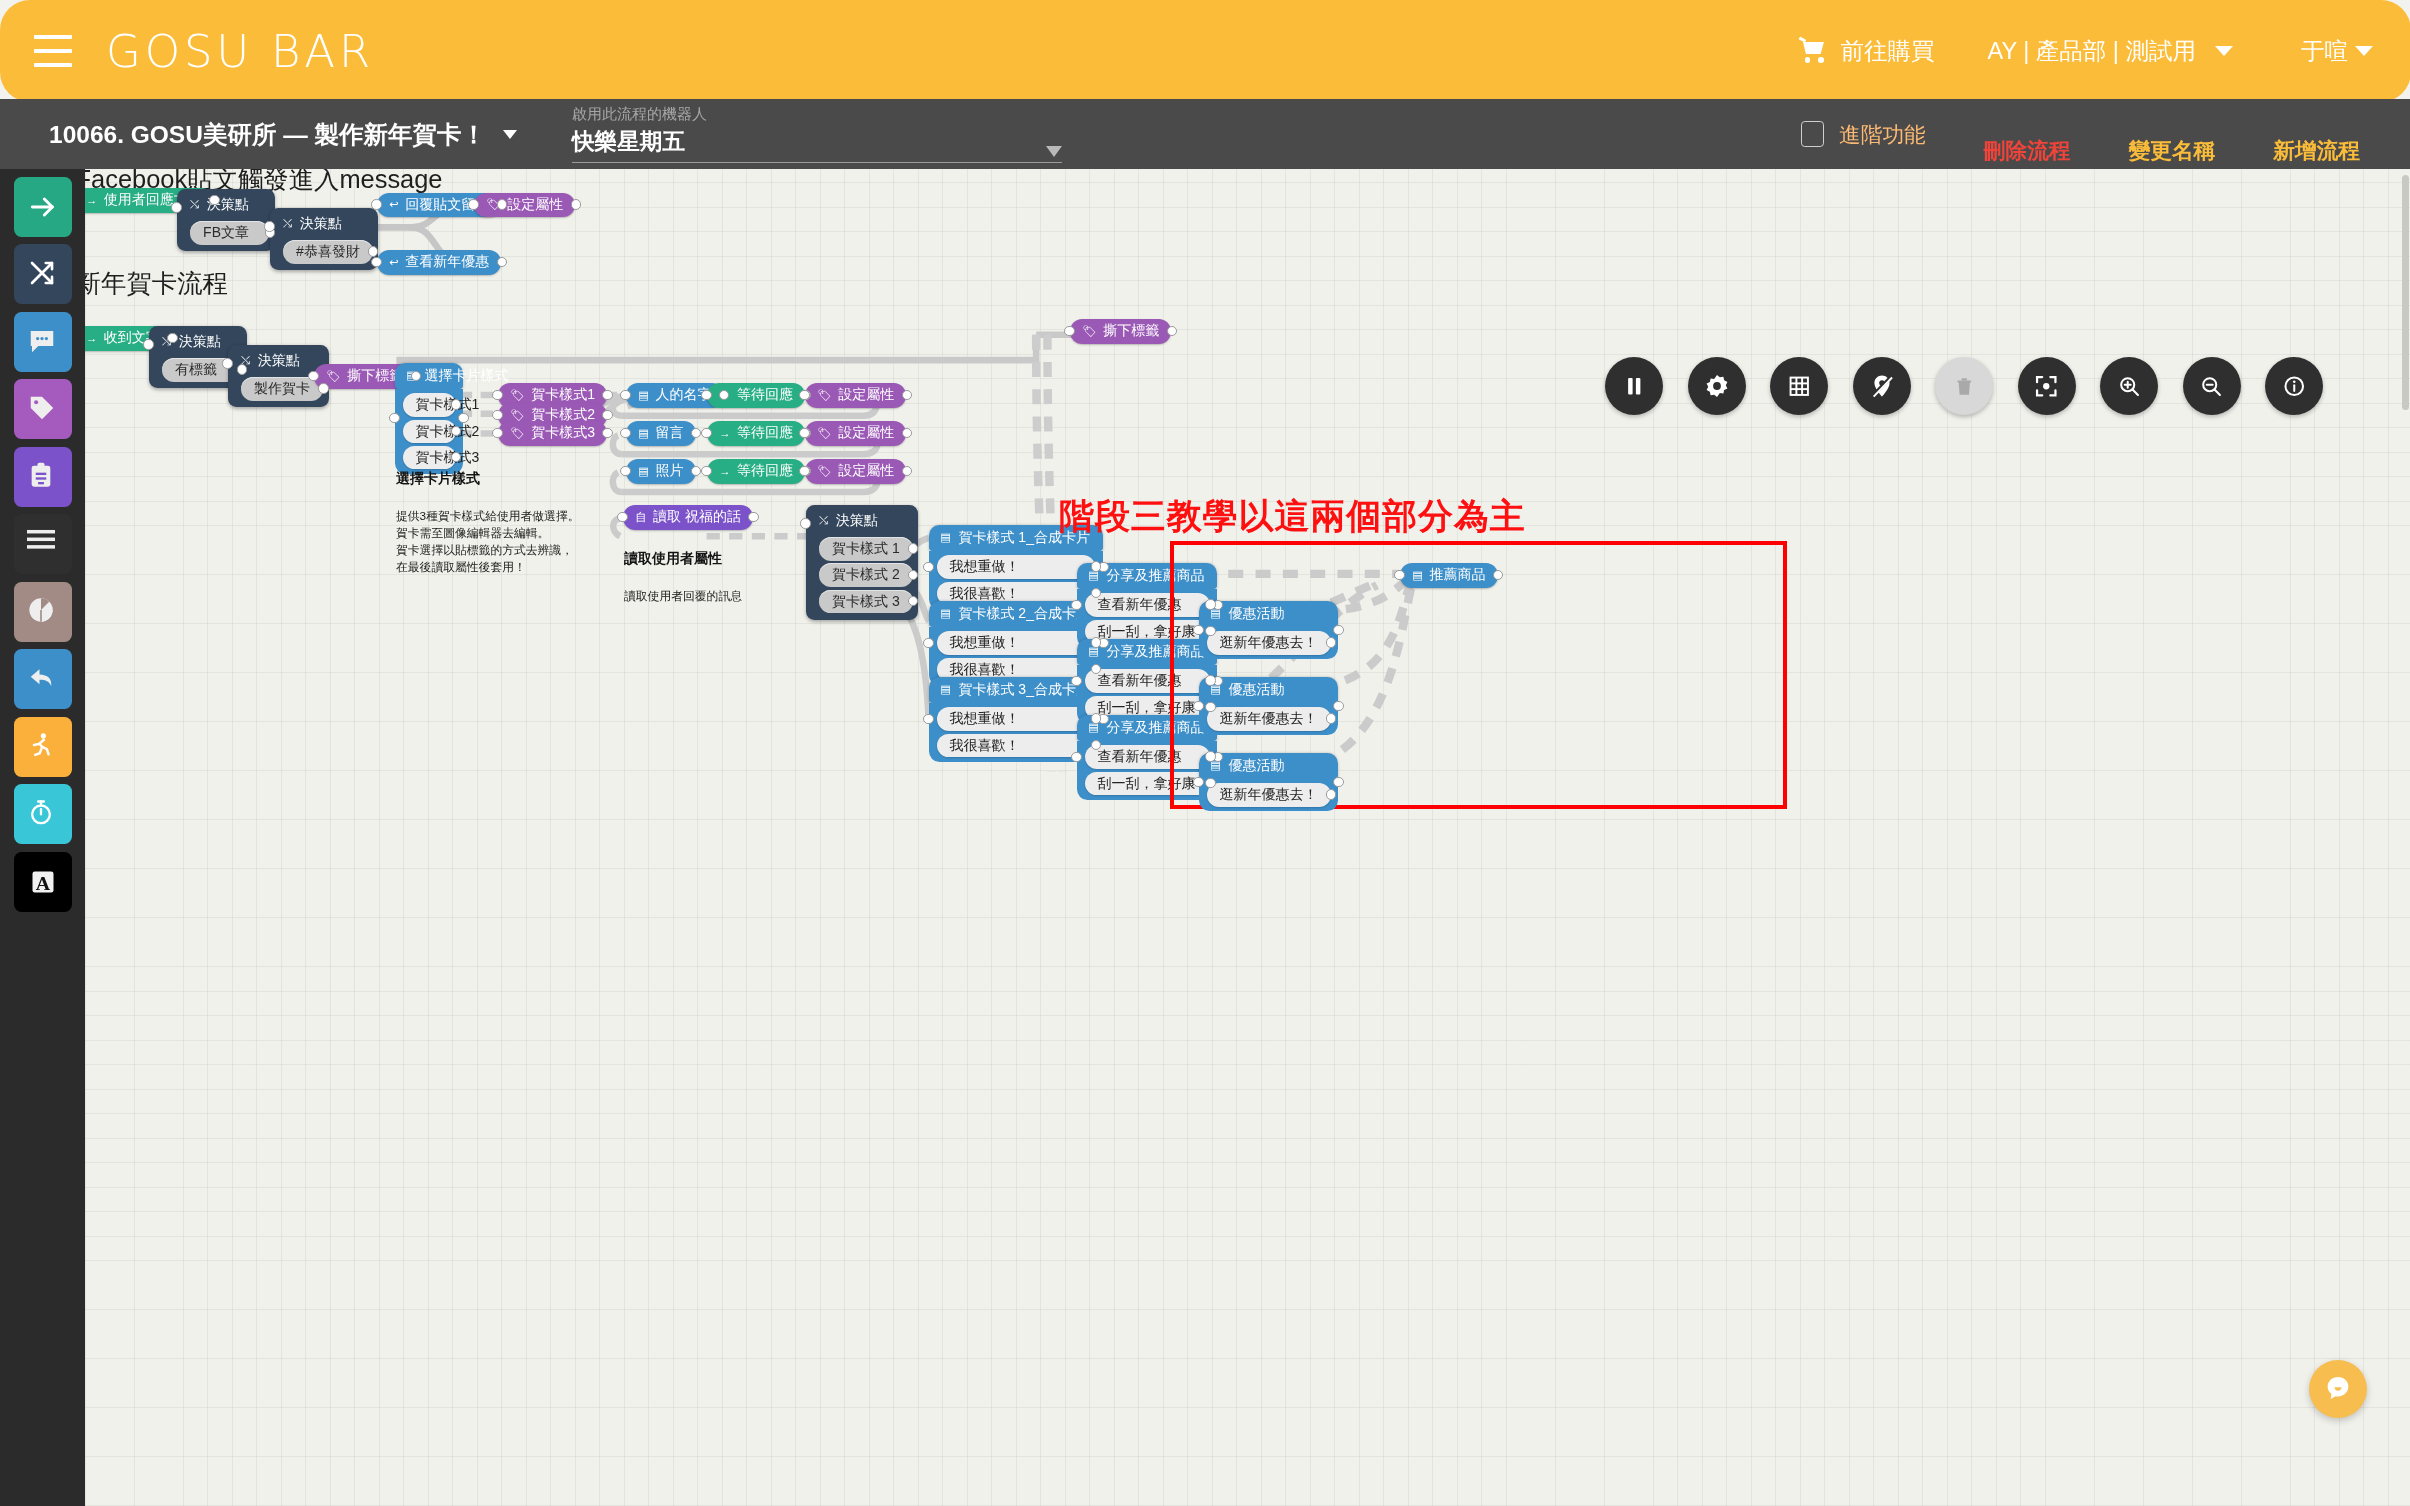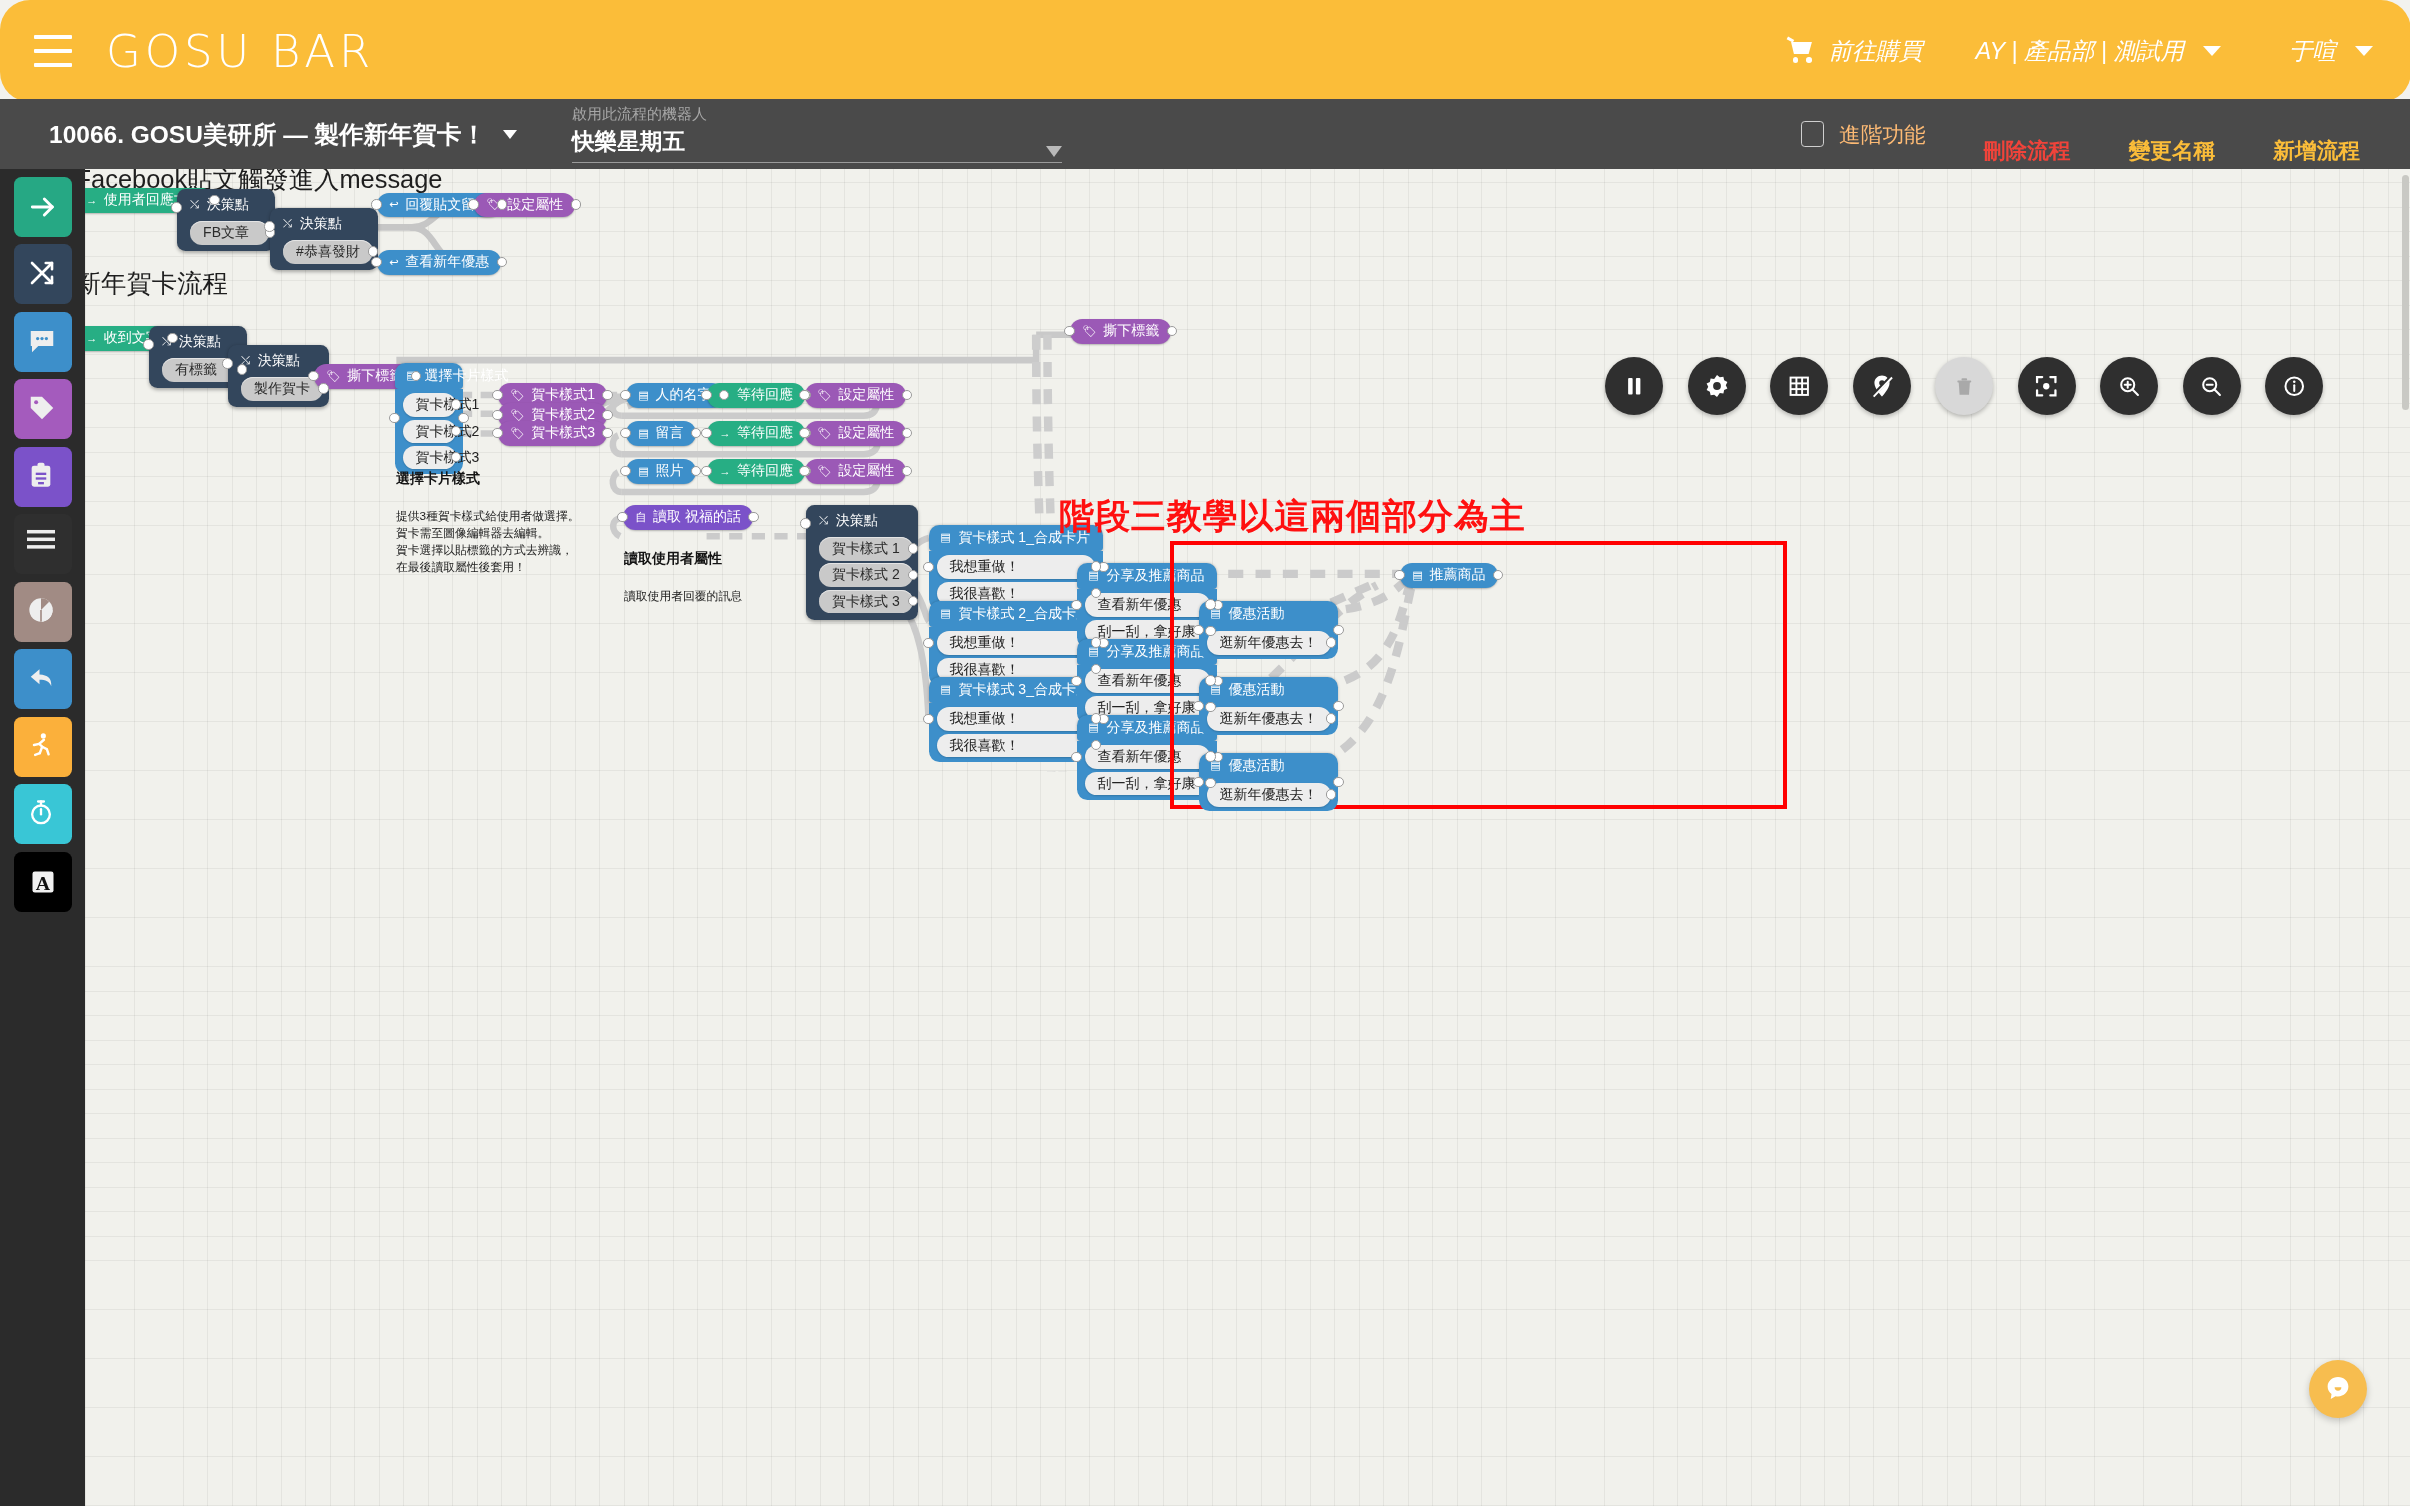--- a/index.html
+++ b/index.html
@@ -15,38 +15,38 @@
     background:#fbbd39;
     display:flex; align-items:center;border-radius:30px;
   }
   #hamburger { margin-left:34px; width:38px; height:32px; display:flex; flex-direction:column; justify-content:space-between; cursor:pointer; }
   #hamburger i { display:block; height:3.8px; background:#fff; border-radius:0.9px; }
   #logo {
     margin-left:34px; color:#fff; font-size:45px; letter-spacing:3.8px;
     font-family:"DejaVu Sans", sans-serif; font-weight:300;
     display:flex; align-items:center; gap:9.4px;
   }
-  #brandRight { margin-left:auto; display:flex; align-items:center; color:#fff;font-style:italic; }
+  #brandRight { margin-left:auto; display:flex; align-items:center; color:#fff; }
   .brand-cell { display:flex; align-items:center; font-size:23.5px; color:#fff; cursor:pointer; }
   #cartBtn { margin-right:53px; gap:11.3px; }
   .cart-glyph { width:30px; height:26px; position:relative; display:inline-block; }
   .cart-glyph::before {
     content:""; position:absolute; left:3.8px; top:3.8px; width:21px; height:12.2px;
     background:#fff; clip-path: polygon(0 0,100% 0,84% 100%,14% 100%);
   }
   .cart-glyph::after {
     content:""; position:absolute; left:0; top:0; width:6.6px; height:2.8px; background:#fff;
     transform:rotate(28deg);
   }
   .cart-wheels { position:absolute; bottom:0; left:5.6px; width:19px; height:6.6px; }
   .cart-wheels span { position:absolute; width:5.6px; height:5.6px; background:#fff; border-radius:50%; }
   .cart-wheels span:nth-child(1){ left:0; }
   .cart-wheels span:nth-child(2){ right:0; }
   #orgBtn { margin-right:68px; gap:19px; }
-  #userBtn { margin-right:38px; gap:19px; }
+  #userBtn { margin-right:38px; gap:7px; }
   .chev { width:0;height:0;border-left:9.4px solid transparent;border-right:9.4px solid transparent;border-top:10.4px solid #fff; }
 
   
   #toolbar {
     position:absolute; left:0; top:99px; width:2411px; height:71px;
     background:#4a4a4a; display:flex; align-items:center;
     border-bottom:0.9px solid #3a3a3a;
   }
   #flowTitle { margin-left:49px; color:#fff; font-size:24.5px; font-weight:bold; display:flex; align-items:center; gap:17px; cursor:pointer;}
   .chev-sm { width:0;height:0;border-left:7.5px solid transparent;border-right:7.5px solid transparent;border-top:9.4px solid #fff; }

